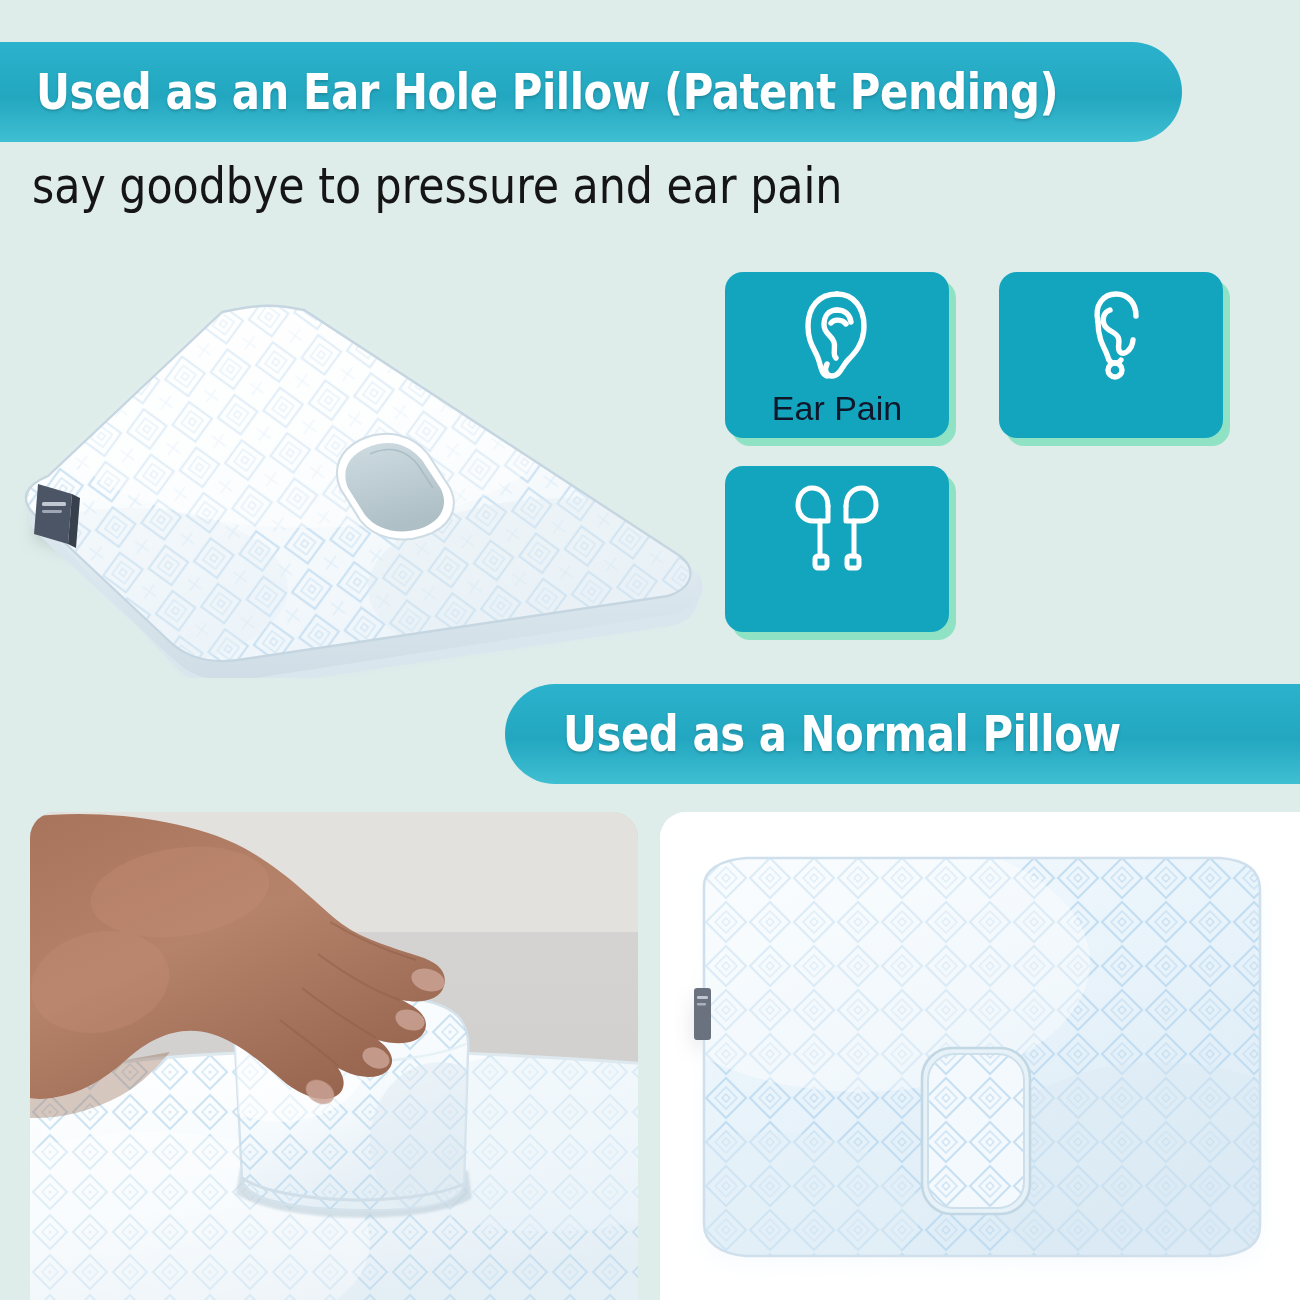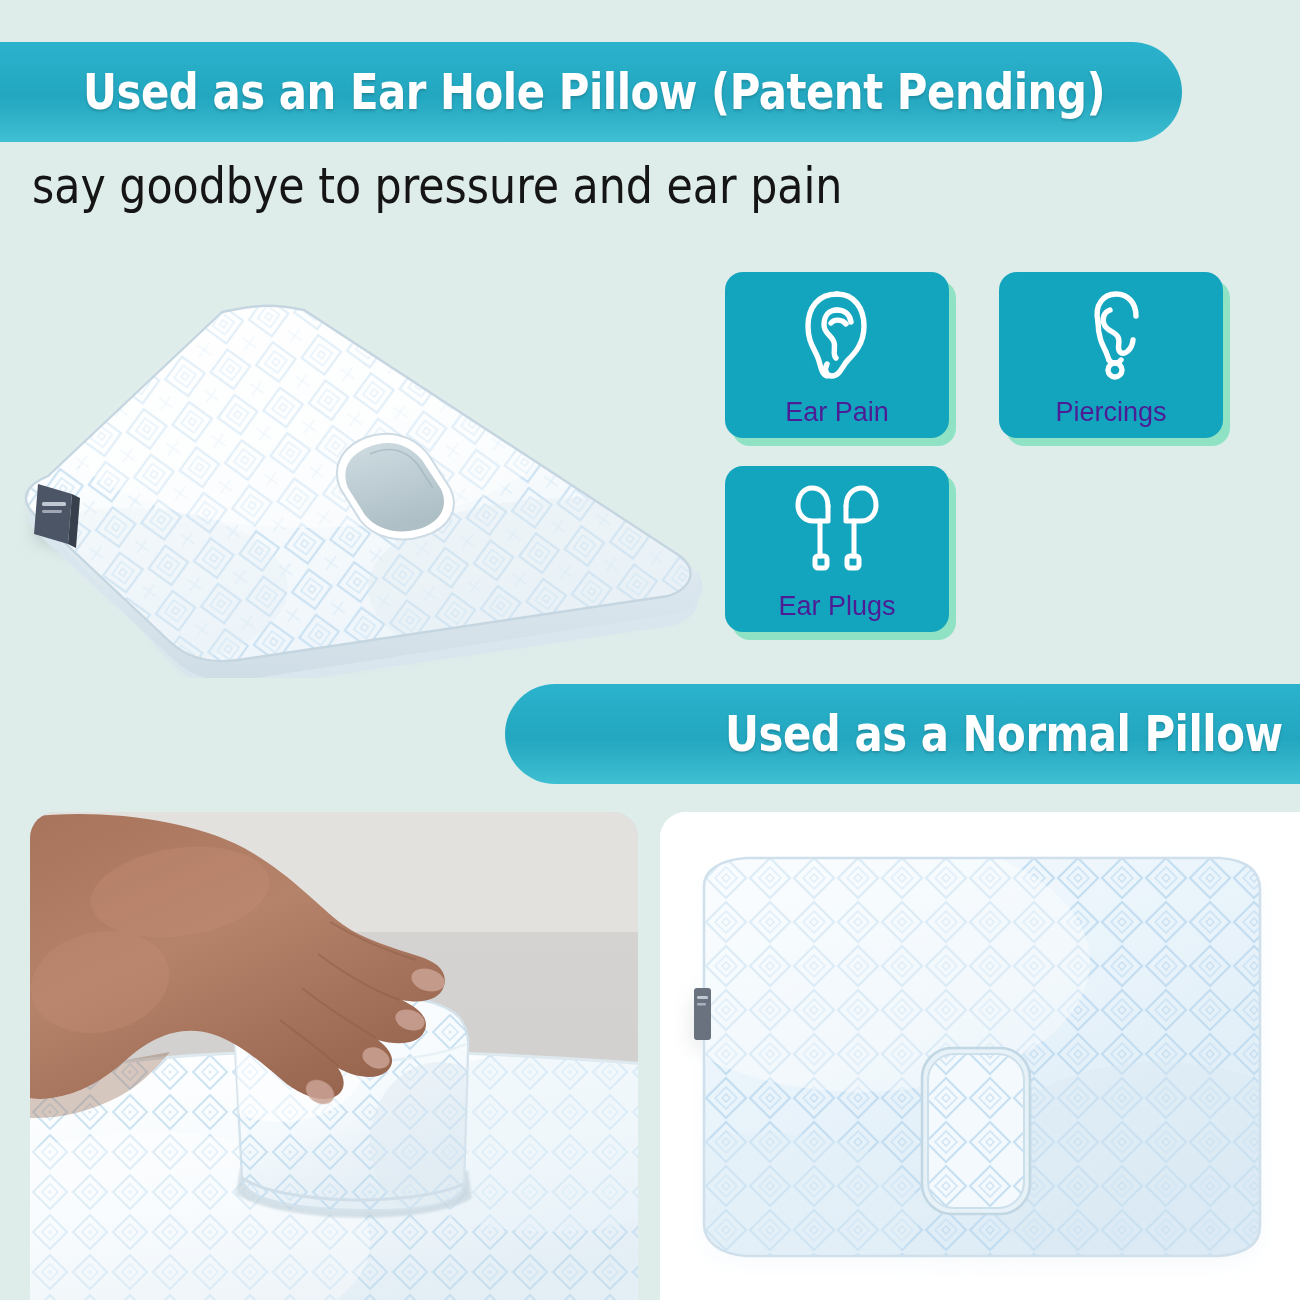--- a/index.html
+++ b/index.html
@@ -8,21 +8,20 @@
     background:#DFEDEA;
     font-family:"Liberation Sans", sans-serif;
   }
 
   
   .banner{
     position:absolute;
     background:linear-gradient(180deg,#2BB2CC 0%,#23A7C0 55%,#3FBFD2 100%);
     display:flex;align-items:center;
     box-sizing:border-box;
-    justify-content:flex-end;
   }
   .banner-text{
     color:#ffffff;
     font-family:"Liberation Sans Narrow","DejaVu Sans Condensed","Liberation Sans",sans-serif;
     font-weight:bold;
     letter-spacing:-0.5px;
     white-space:nowrap;
     text-shadow:0 2px 3px rgba(0,0,0,.18);
     transform:scaleX(.93);
     transform-origin:left center;
@@ -66,21 +65,21 @@
     background:#14A5BE;
     border-radius:18px;
     box-shadow:7px 8px 0 0 #8FE3C4;
     display:flex;flex-direction:column;
     align-items:center;justify-content:flex-start;
     padding-top:14px;box-sizing:border-box;
   }
   .feature-icon{width:86px;height:96px;display:block;}
   .feature-icon svg{width:100%;height:100%;display:block;}
   .feature-label{
-    color:#4c1d95;font-size:27px;
+    color:#0f172a;font-size:34px;
     font-family:"Liberation Sans","DejaVu Sans",sans-serif;
     position:absolute;bottom:10px;left:0;right:0;text-align:center;
     white-space:nowrap;
   }
 
   
   #photo-left{
     position:absolute;left:30px;top:812px;width:608px;height:488px;
     border-radius:26px 26px 0 0;overflow:hidden;background:#cfcfcf;
   }
@@ -201,38 +200,36 @@
       <svg viewBox="0 0 86 96" aria-hidden="true">
         <g fill="none" stroke="#ffffff" stroke-width="5.4" stroke-linecap="round" stroke-linejoin="round">
           <path d="M30 36 C26 18 36 8 48 8 C60 8 68 17 68 30"></path>
           <path d="M30 36 C30 50 34 58 38 66 L41 74"></path>
           <path d="M42 24 C36 26 34 32 36 38 C38 45 47 45 50 51 C53 57 48 62 52 66 C56 70 64 64 65 54"></path>
           <path d="M41 74 C44 78 50 78 53 74"></path>
           <circle cx="47" cy="84" r="7"></circle>
         </g>
       </svg>
     </span>
-    <span class="feature-label">Piercings</span>
   </div>
 
 
   <div class="feature-card">
     <span class="feature-icon">
       <svg viewBox="0 0 86 96" aria-hidden="true">
         <g fill="none" stroke="#ffffff" stroke-width="5" stroke-linecap="round" stroke-linejoin="round">
           <path d="M34 26 C34 14 26 8 18 8 C10 8 4 15 4 25 C4 35 11 41 19 41 L26 41 L26 76"></path>
           <path d="M26 41 L34 41 L34 26"></path>
           <rect x="21" y="76" width="12" height="12" rx="3"></rect>
           <path d="M52 26 C52 14 60 8 68 8 C76 8 82 15 82 25 C82 35 75 41 67 41 L60 41 L60 76"></path>
           <path d="M60 41 L52 41 L52 26"></path>
           <rect x="53" y="76" width="12" height="12" rx="3"></rect>
         </g>
       </svg>
     </span>
-    <span class="feature-label">Ear Plugs</span>
   </div>
 
 </div>
 
 <div class="banner" id="banner-bottom">
   <span class="banner-text">Used as a Normal Pillow</span>
 </div>
 
 <div id="photo-left">
   <svg class="photo-svg" viewBox="0 0 608 488" preserveAspectRatio="xMidYMid slice" aria-hidden="true">

